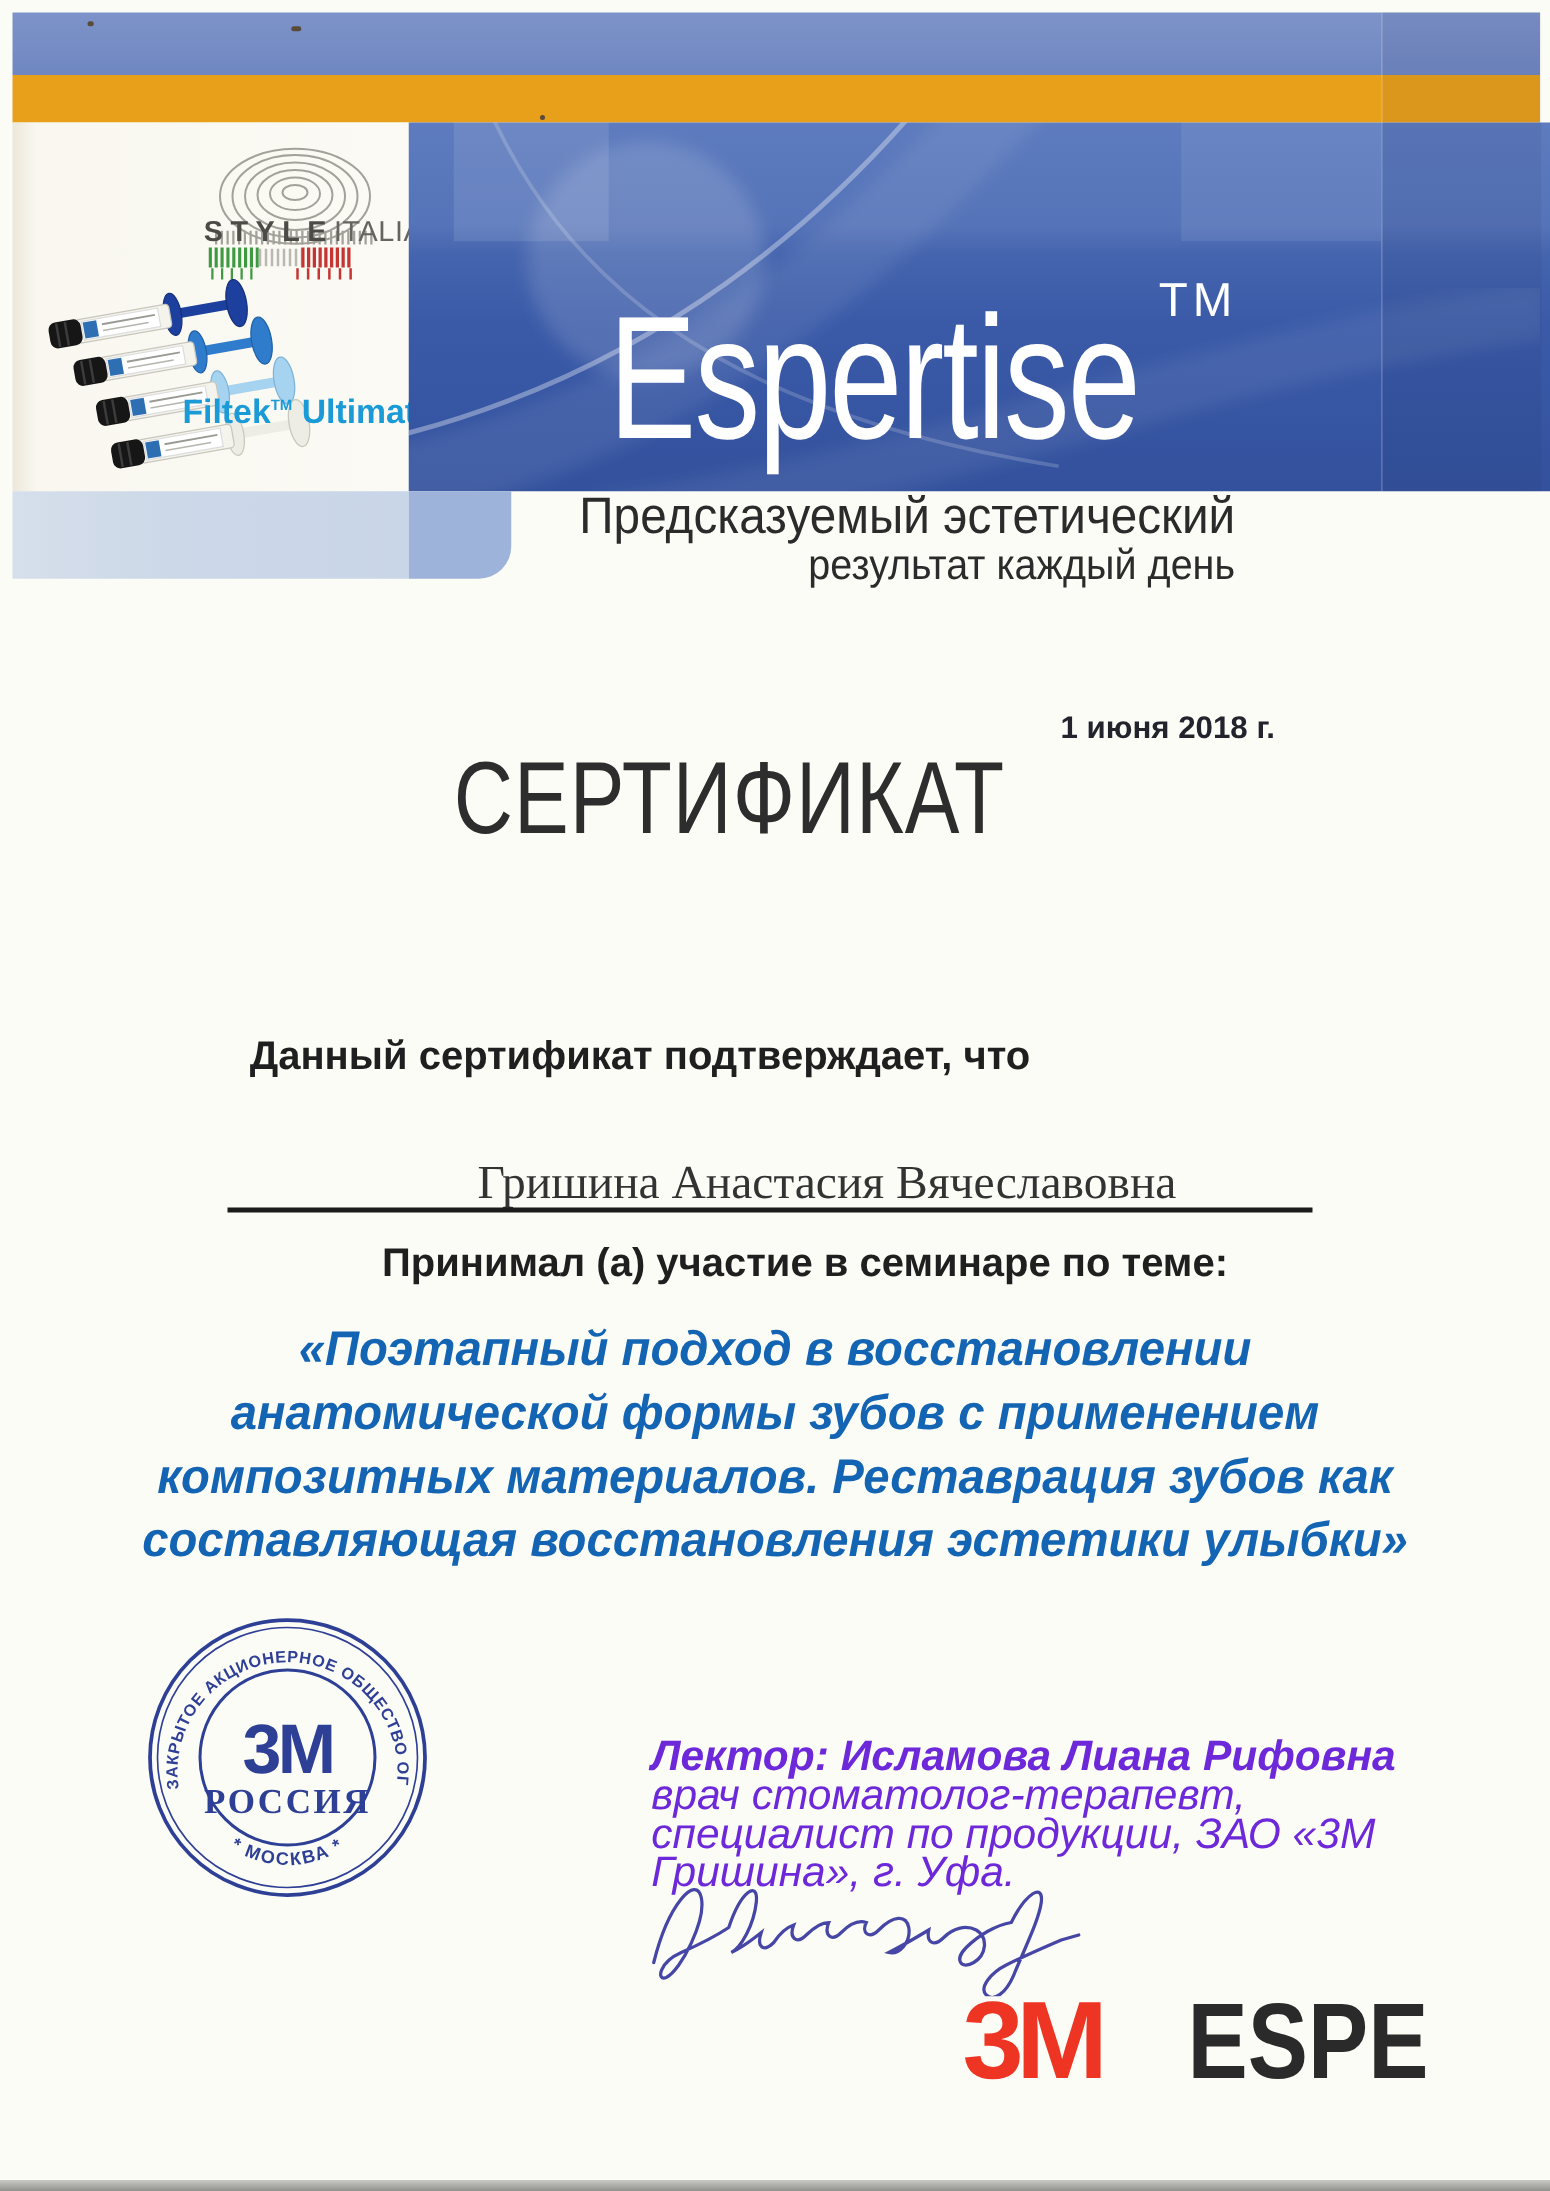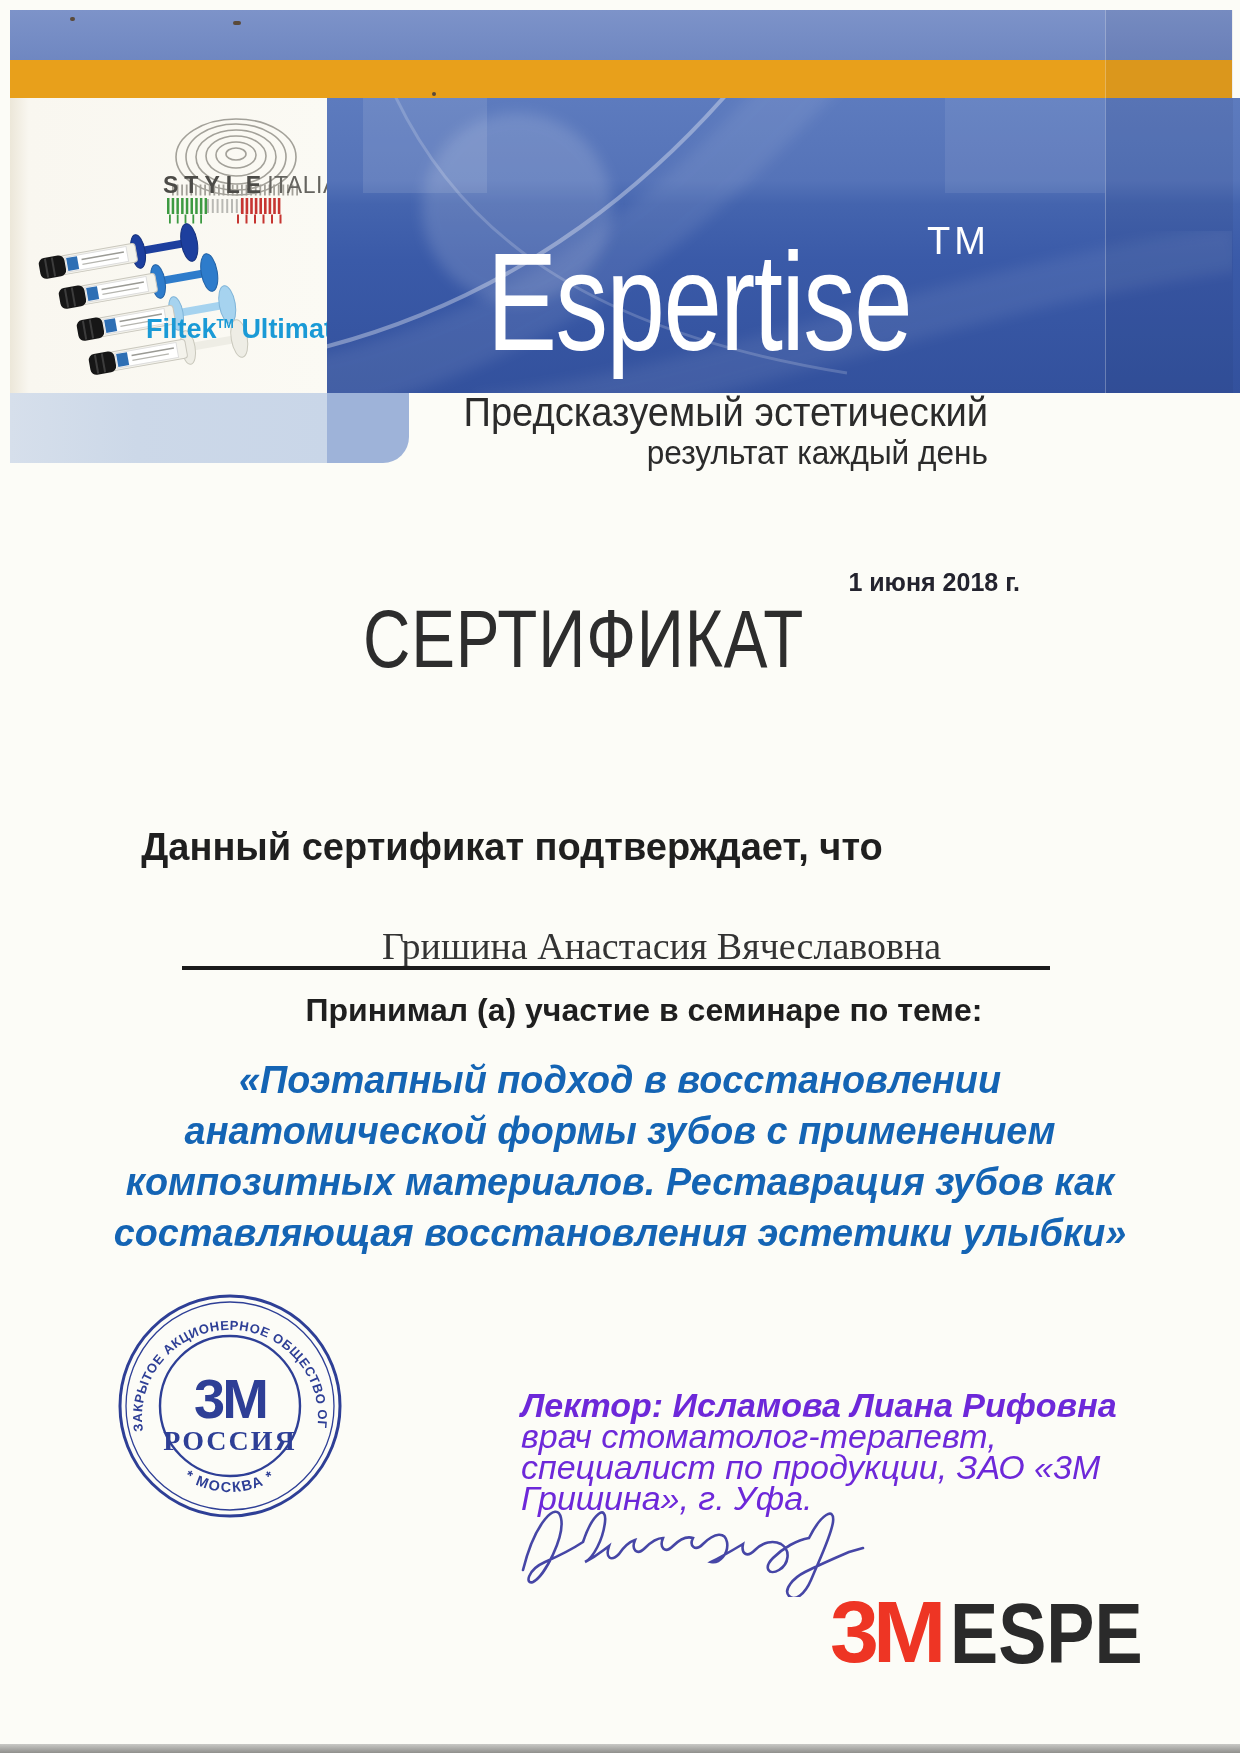--- a/index.html
+++ b/index.html
@@ -36,37 +36,37 @@
   #filtek sup{font-size:12px;}
   
   #tagline1{right:252px;top:390px;font-size:41px;line-height:44px;color:#2b2b2b;
     transform:scaleX(.93);transform-origin:right top;white-space:nowrap;font-weight:500;}
   #tagline2{right:252px;top:434px;font-size:34px;line-height:37px;color:#2b2b2b;
     transform:scaleX(.93);transform-origin:right top;white-space:nowrap;font-weight:500;}
   
   #cert-date{right:220px;top:520px;font-size:25px;font-weight:bold;color:#23232e;white-space:nowrap;margin-top:48px;}
   #cert-title{left:363px;top:598px;font-size:82px;line-height:82px;color:#2d2d2d;
     transform:scaleX(.8);transform-origin:left top;letter-spacing:1px;white-space:nowrap;}
-  #confirm-line{left:0;width:1024px;top:826px;text-align:center;font-size:38px;
+  #confirm-line{left:0;width:1024px;top:826px;text-align:center;font-size:32px;
     font-weight:bold;color:#1f1f1f;}
   #recipient{left:382px;top:900px;font-family:"Liberation Serif",serif;font-size:38px;
     color:#333;white-space:nowrap;margin-top:24px;}
   #rule{left:182px;top:966px;width:868px;height:4px;background:#1b1b1b;}
   #participation{left:48px;width:1192px;top:992px;text-align:center;font-size:32px;
     font-weight:bold;color:#1f1f1f;}
   .topic-line{left:0;width:1240px;text-align:center;font-size:39px;line-height:51px;
     font-weight:bold;font-style:italic;color:#1464b4;transform:scaleX(.97);
     transform-origin:center top;white-space:nowrap;}
   
   #seal{left:116px;top:1292px;}
   #lecturer{left:521px;top:1390px;font-size:34px;line-height:31px;font-style:italic;
     color:#6d28d9;white-space:nowrap;}
   #lecturer .l1{font-weight:bold;}
   #signature{left:505px;top:1492px;}
-  #logo-3m{left:830px;top:1588px;font-size:88px;line-height:88px;font-weight:bold;
+  #logo-3m{left:770px;top:1588px;font-size:88px;line-height:88px;font-weight:bold;
     color:#ee3524;letter-spacing:-6px;white-space:nowrap;}
   #logo-espe{left:950px;top:1590px;font-size:86px;line-height:86px;font-weight:bold;
     color:#2a2a2a;letter-spacing:0;transform:scaleX(.84);transform-origin:left top;white-space:nowrap;}
   
   #edge-bottom{left:0;top:1744px;width:1240px;height:9px;
     background:linear-gradient(180deg,#c9c9c6,#8f8f8c);}
   .speck{width:5px;height:4px;background:#5a4a3a;border-radius:2px;}
 </style>
 </head>
 <body>

